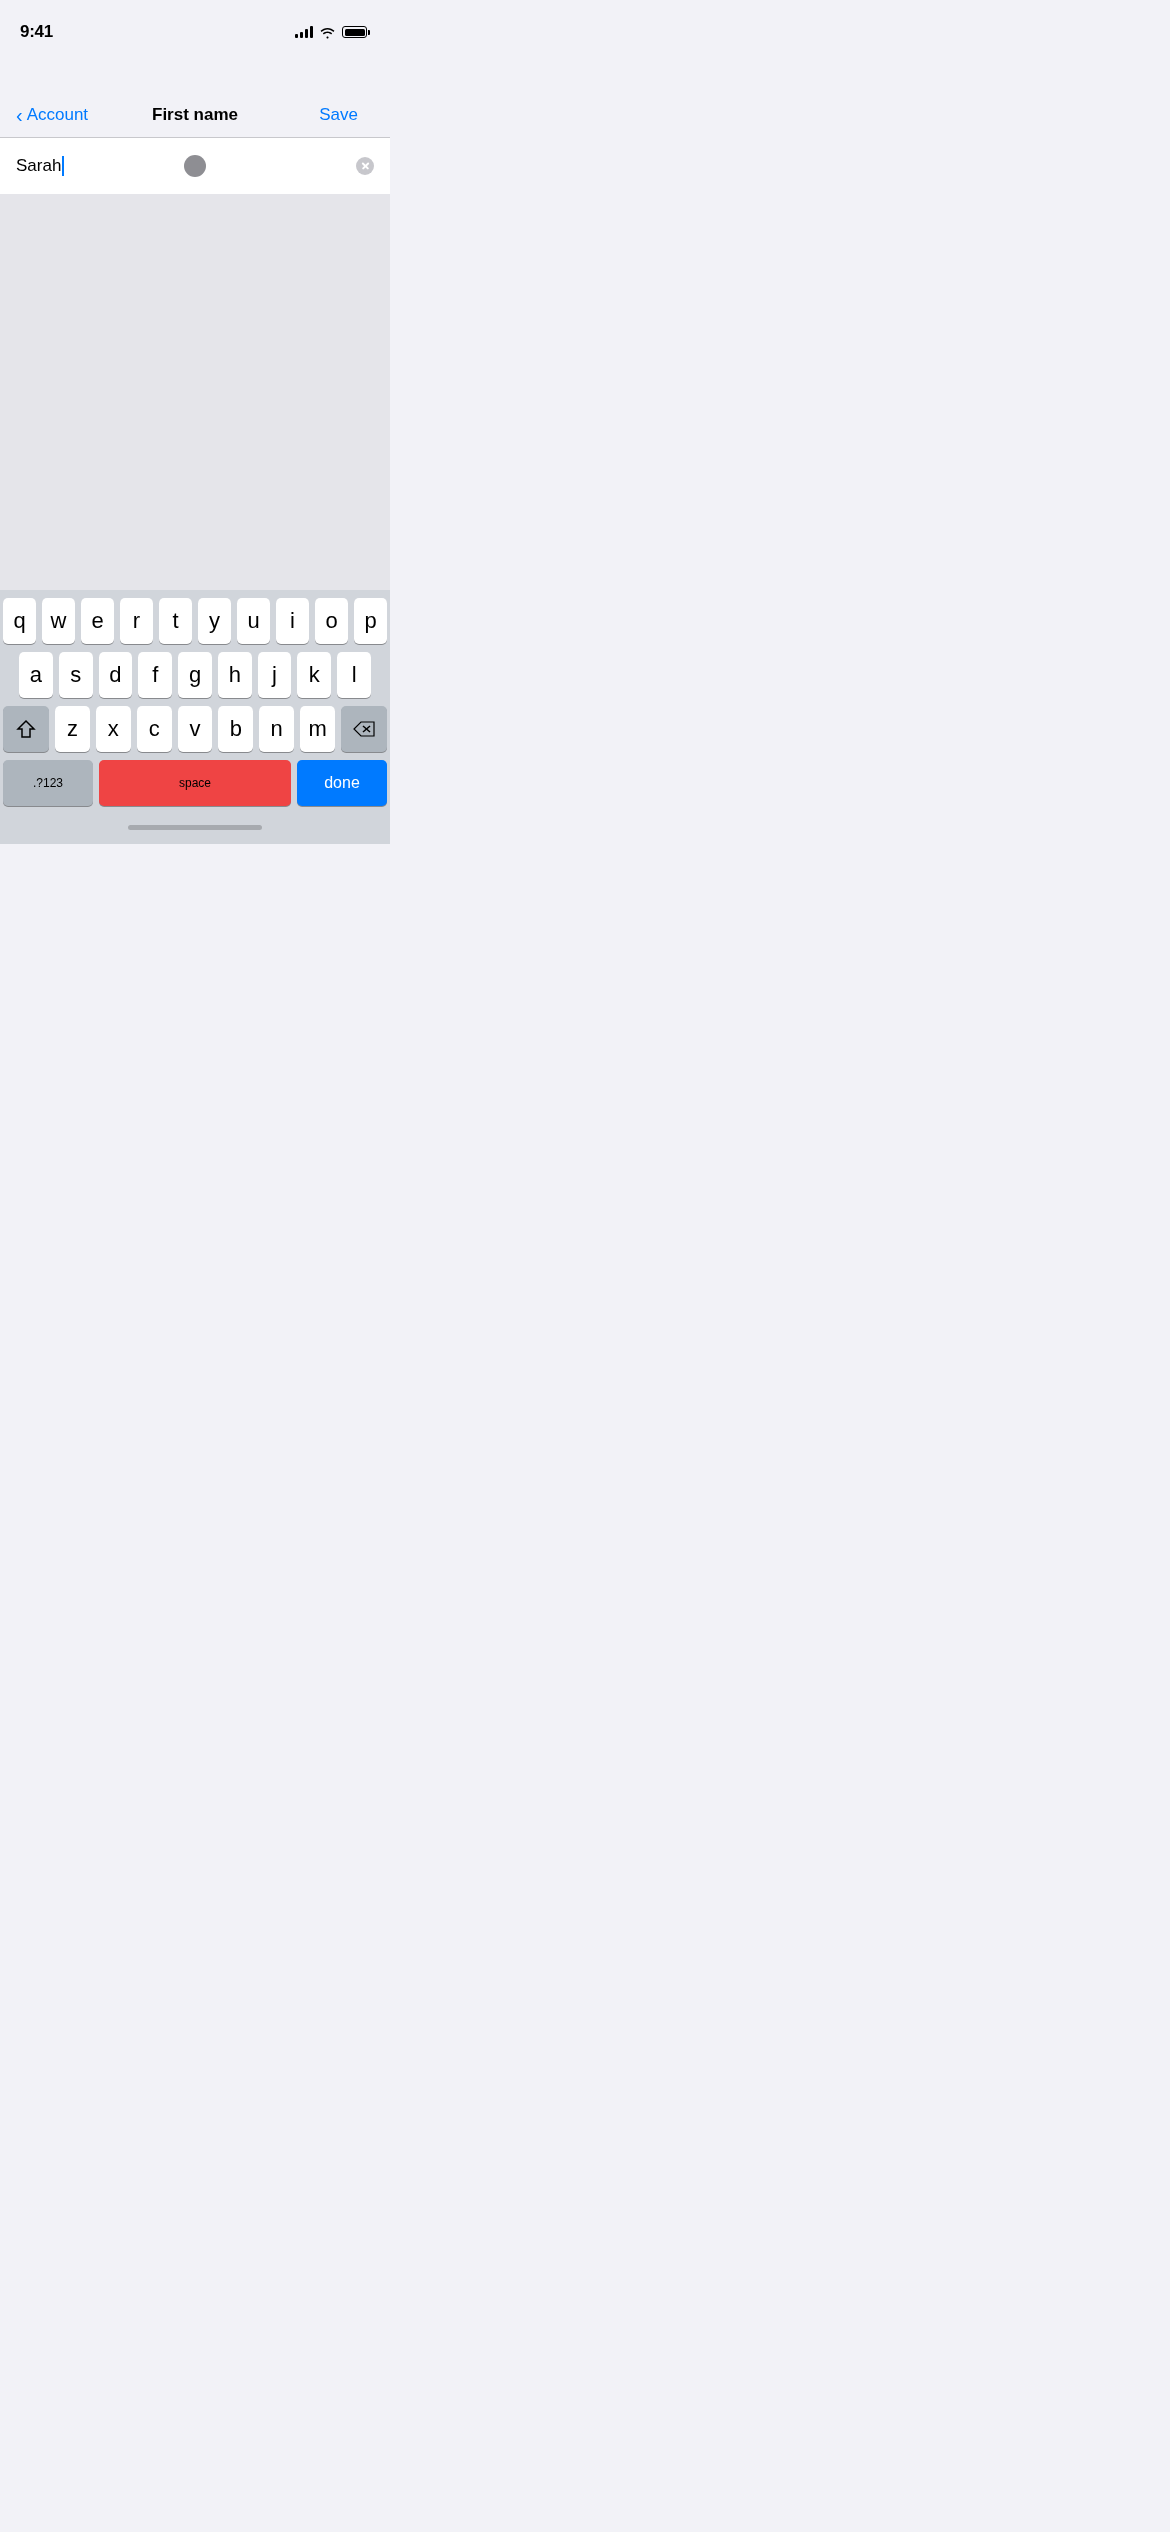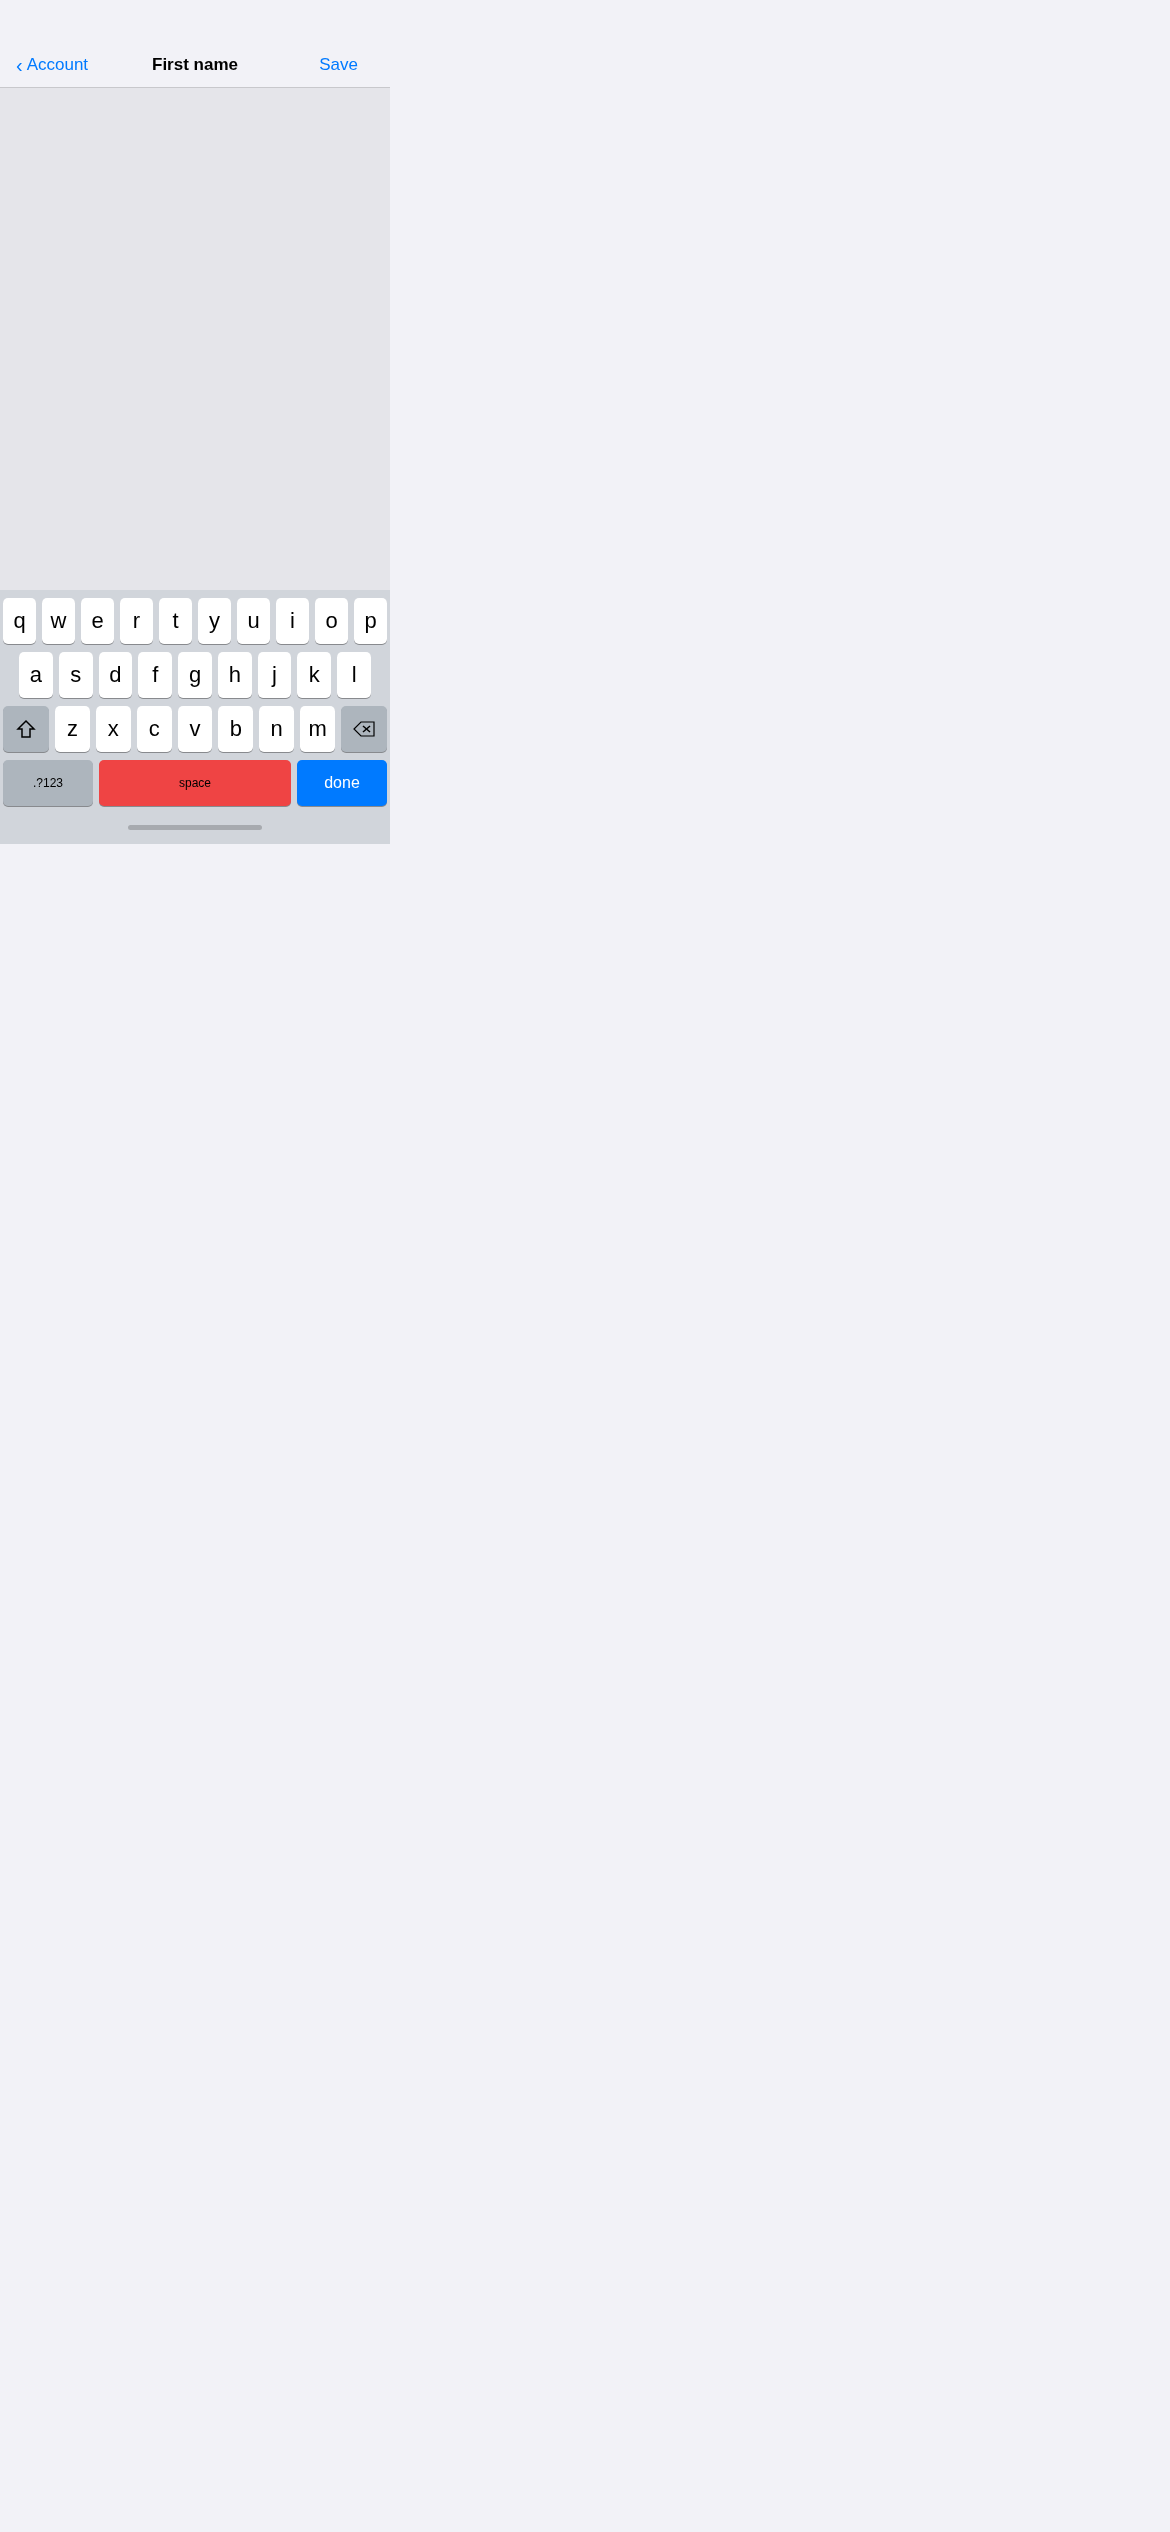--- a/index.html
+++ b/index.html
@@ -310,30 +310,62 @@
       flex: 1;
       background: #e5e5ea;
       min-height: 0;
     }
   </style>
 </head>
 <body>
 
 <div class="page-wrapper">
 
+  <div class="status-bar">
+    <span class="status-time">9:41</span>
+    <div class="status-icons">
+      <div class="signal-bars">
+        <span></span>
+          <span></span>
+          <span></span>
+          <span></span>
+      </div>
+
+      <svg width="17" height="13" viewBox="0 0 17 13" fill="none">
+        <path d="M8.5 10.5C9.05 10.5 9.5 10.95 9.5 11.5C9.5 12.05 9.05 12.5 8.5 12.5C7.95 12.5 7.5 12.05 7.5 11.5C7.5 10.95 7.95 10.5 8.5 10.5Z" fill="black"></path>
+        <path d="M8.5 7C9.9 7 11.16 7.57 12.07 8.49L13.14 7.42C11.95 6.23 10.31 5.5 8.5 5.5C6.69 5.5 5.05 6.23 3.86 7.42L4.93 8.49C5.84 7.57 7.1 7 8.5 7Z" fill="black"></path>
+        <path d="M8.5 3.5C10.8 3.5 12.87 4.43 14.36 5.94L15.44 4.87C13.66 3.09 11.21 2 8.5 2C5.79 2 3.34 3.09 1.56 4.87L2.64 5.94C4.13 4.43 6.2 3.5 8.5 3.5Z" fill="black"></path>
+      </svg>
+
+      <div class="battery-icon">
+        <div class="battery-body">
+          <div class="battery-fill"></div>
+        </div>
+        <div class="battery-tip"></div>
+      </div>
+    </div>
+  </div>
 
   <div class="nav-bar">
     <div class="nav-back">
       <span class="nav-back-chevron">‹</span>
       <span>Account</span>
     </div>
     <span class="nav-title">First name</span>
     <span class="nav-save">Save</span>
   </div>
 
+  <div class="input-section">
+    <div style="flex:1; font-size:17px; color:#000; display:flex; align-items:center;">
+      <span>Sarah</span>
+        <span class="cursor-indicator"></span>
+    </div>
+    <div class="drag-handle"></div>
+    <div class="clear-button" style="position:relative;"></div>
+  </div>
 
   <div class="content-area"></div>
 
   <div class="keyboard">
 
     <div class="key-row">
       <div class="key">q</div>
       <div class="key">w</div>
       <div class="key">e</div>
       <div class="key">r</div>

